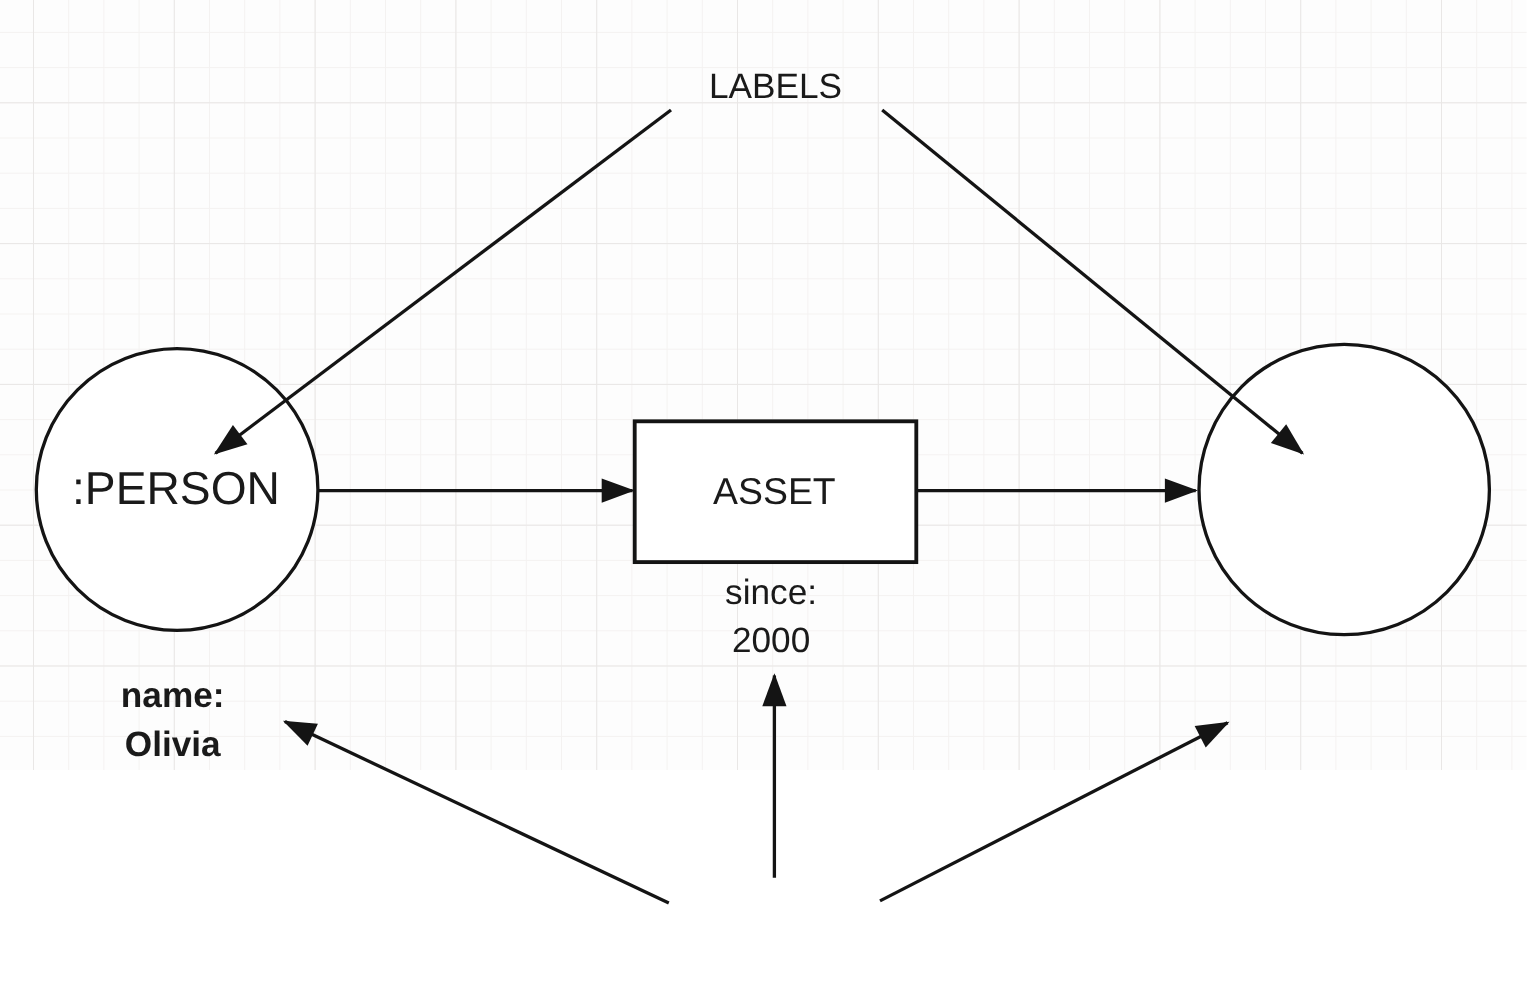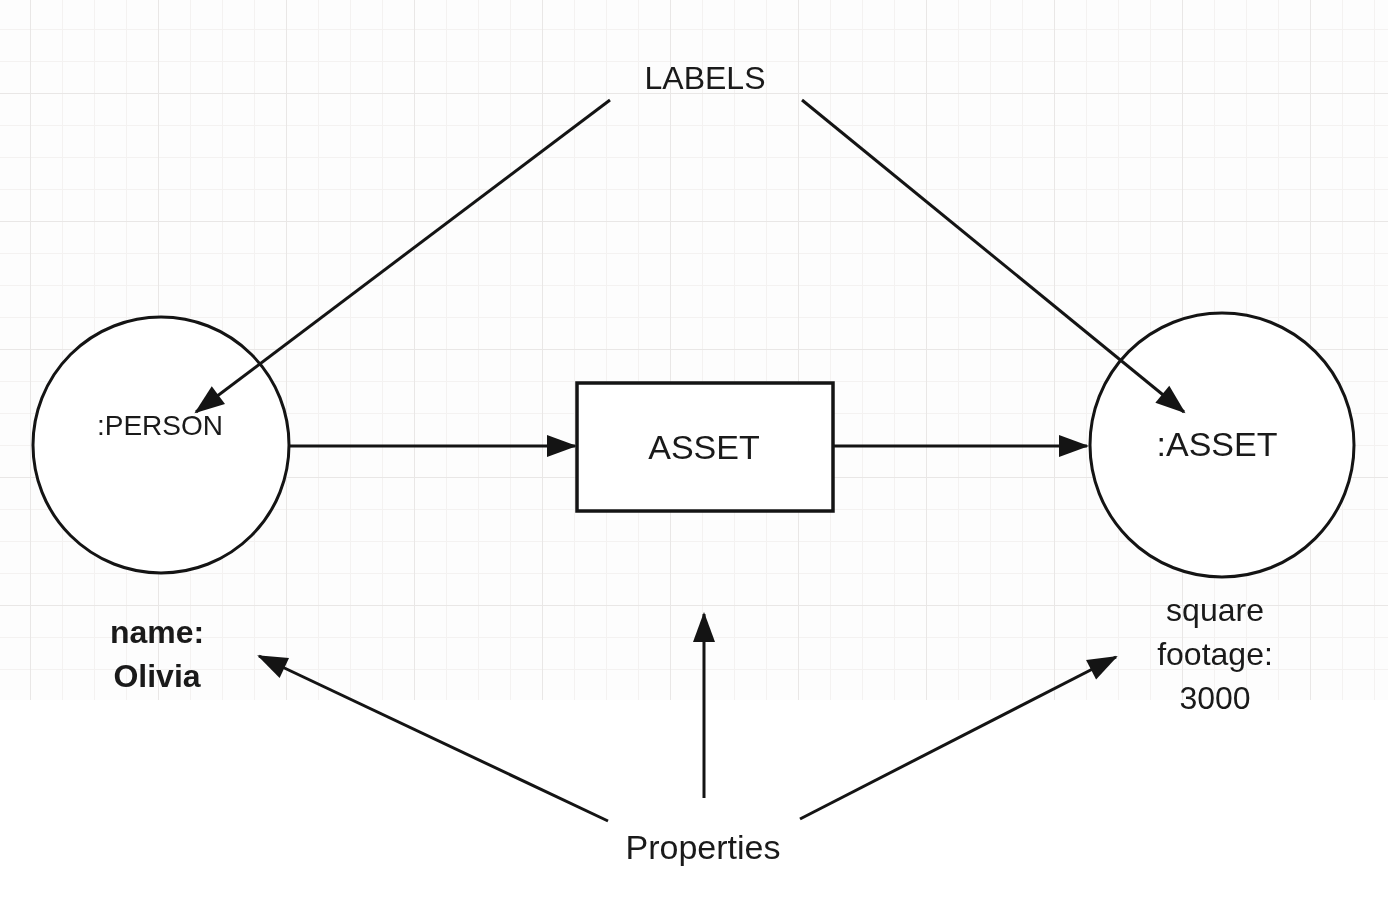--- a/index.html
+++ b/index.html
@@ -64,29 +64,26 @@
     <line x1="290" y1="446" x2="575" y2="446" stroke="#141414" stroke-width="3" marker-end="url(#arrow)"></line>
     <line x1="833" y1="446" x2="1087" y2="446" stroke="#141414" stroke-width="3" marker-end="url(#arrow)"></line>
 
     <line x1="704" y1="798" x2="704" y2="614" stroke="#141414" stroke-width="3" marker-end="url(#arrow)"></line>
     <line x1="608" y1="821" x2="259" y2="656" stroke="#141414" stroke-width="3" marker-end="url(#arrow)"></line>
     <line x1="800" y1="819" x2="1116" y2="657" stroke="#141414" stroke-width="3" marker-end="url(#arrow)"></line>
   </svg>
 
   <div class="txt" style="left:705px; top:78px;">LABELS</div>
 
-  <div class="txt" style="left:160px; top:426px; font-size:28px;">:PERSON</div>
+  <div class="txt" style="left:160px; top:444px; font-size:42px;">:PERSON</div>
 
   <div class="txt" style="left:704px; top:447px; font-size:34px;">ASSET</div>
 
-  <div class="txt" style="left:1217px; top:444px; font-size:34px;">:ASSET</div>
 
+  <div class="txt block" style="left:701px; top:516px;">since:
+2000</div>
 
   <div class="txt block" style="left:157px; top:610px;font-weight:bold;">name:
 Olivia</div>
 
-  <div class="txt block" style="left:1215px; top:588px;">square
-footage:
-3000</div>
 
-  <div class="txt" style="left:703px; top:847px; font-size:34px;">Properties</div>
 
 </div>
 
 </body></html>

